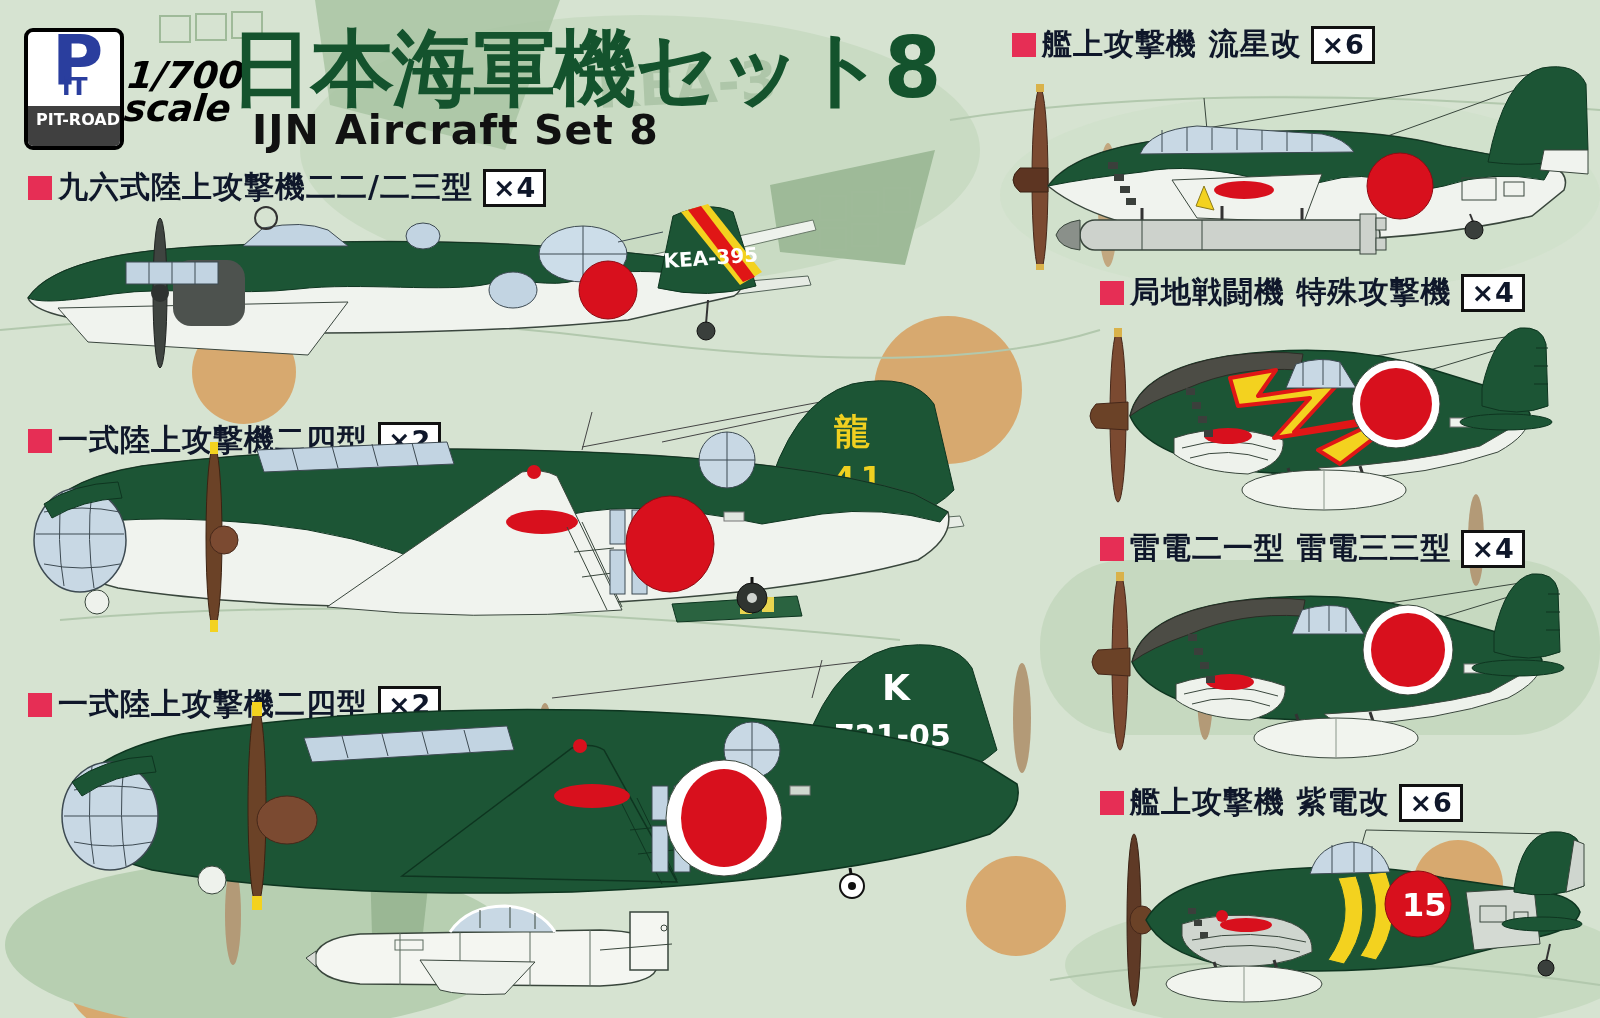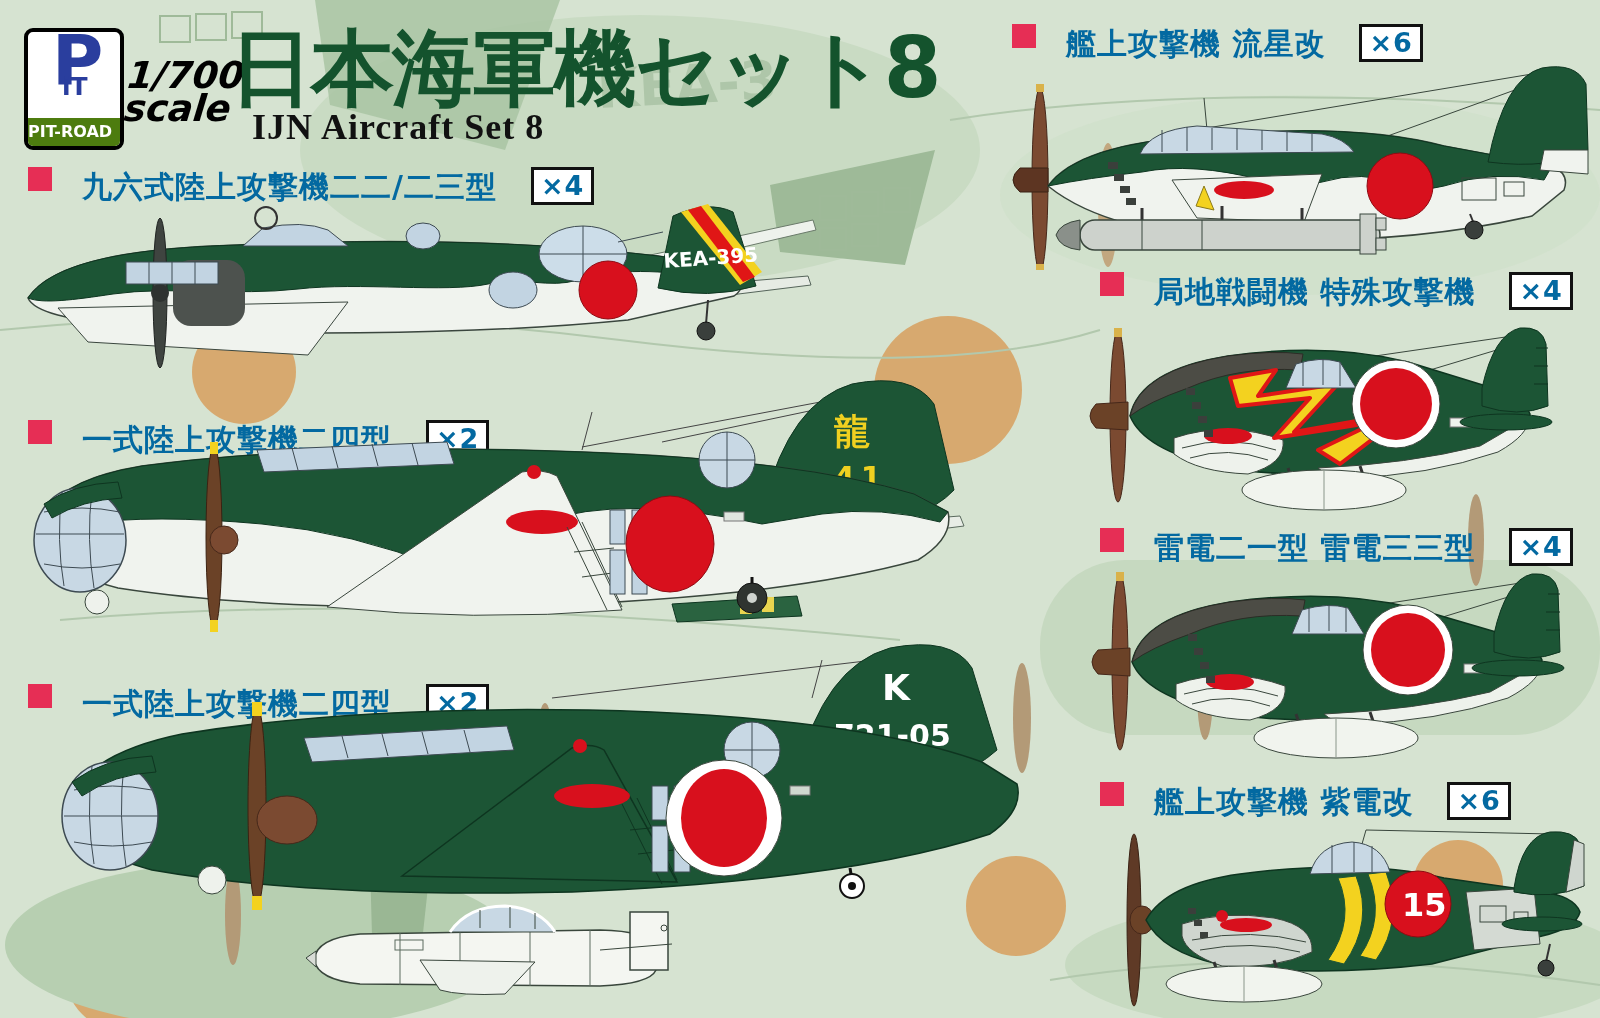--- a/index.html
+++ b/index.html
@@ -5,29 +5,29 @@
   html,body{margin:0;padding:0;background:#888;}
   #box{position:relative;width:1600px;height:1018px;background:#d6e3d1;overflow:hidden;
        font-family:"DejaVu Sans","Liberation Sans",sans-serif;}
   .abs{position:absolute;}
   
   #logo{left:24px;top:28px;width:100px;height:122px;background:#fff;border:4px solid #000;
         border-radius:9px;box-sizing:border-box;overflow:hidden;}
   #logo .mono{position:absolute;left:0;top:0;width:100%;height:84px;color:#2a3e9e;}
   #logo .mono .p{position:absolute;left:24px;top:-12px;font-size:70px;font-weight:bold;}
   #logo .mono .it{position:absolute;left:34px;top:40px;font-size:25px;font-weight:bold;}
-  #logo .band{position:absolute;left:0;bottom:0;width:100%;height:28px;background:#4d7c0f;
-        color:#fff;font-weight:bold;font-size:16px;text-align:left;line-height:28px;letter-spacing:0px;}
+  #logo .band{position:absolute;left:0;bottom:0;width:100%;height:40px;background:#404040;
+        color:#fff;font-weight:bold;font-size:16px;text-align:right;line-height:28px;letter-spacing:0px;}
   #scale{left:126px;top:60px;width:100px;text-align:right;font-weight:bold;font-style:italic;
          font-size:37px;line-height:.88;color:#000;transform:skewX(-6deg);}
   #title-jp{left:230px;top:14px;font-size:83px;font-weight:bold;color:#14532d;letter-spacing:-2px;white-space:nowrap;}
-  #title-en{left:252px;top:106px;font-size:36px;font-weight:bold;color:#111;letter-spacing:1px;font-family:Liberation Serif, serif;}
+  #title-en{left:252px;top:106px;font-size:41px;font-weight:bold;color:#111;letter-spacing:1px;}
   
-  .label{display:flex;align-items:flex-start;font-weight:bold;font-size:30px;color:#0369a1;
-         letter-spacing:1px;white-space:nowrap;gap:24px;}
+  .label{display:flex;align-items:center;font-weight:bold;font-size:30px;color:#0f172a;
+         letter-spacing:1px;white-space:nowrap;}
   .label .bullet{width:24px;height:24px;background:#e62e55;margin-right:6px;flex:0 0 auto;}
   .label .count{border:3px solid #111;background:#fff;padding:0 7px;margin-left:10px;
                 font-size:27px;line-height:32px;font-weight:bold;}
   svg text{font-family:"DejaVu Sans","Liberation Sans",sans-serif;}
 </style>
 </head>
 <body>
 
 <div id="box">
 

